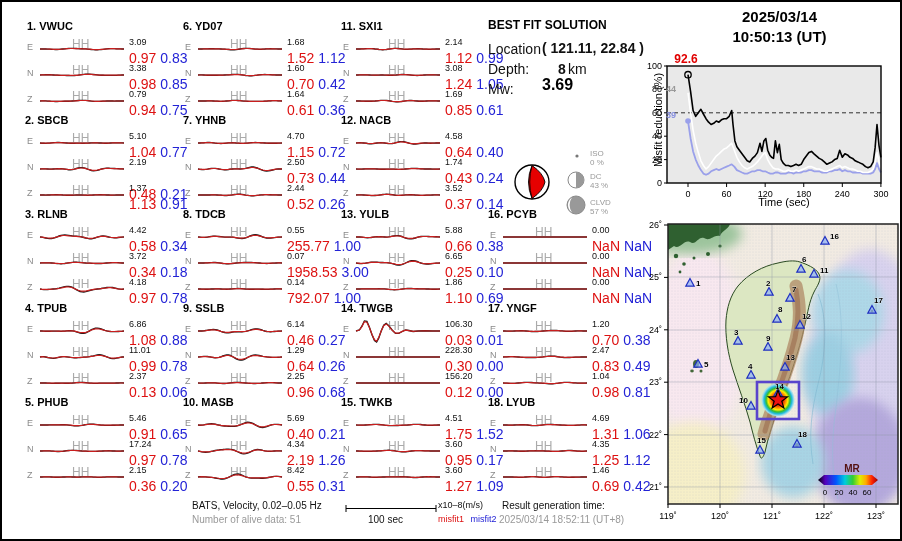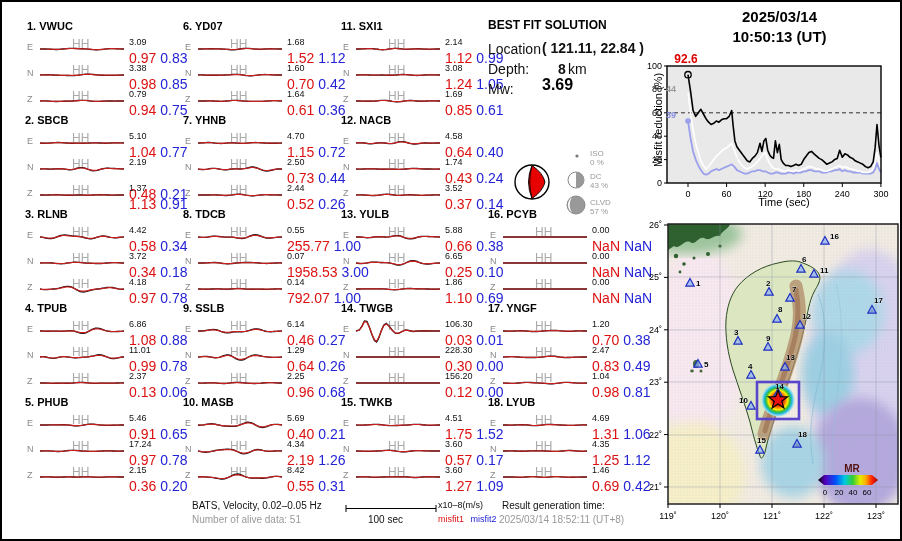--- a/index.html
+++ b/index.html
@@ -397,21 +397,21 @@
       </svg>
       <div class="amp" style="left: 443px; top: 411px;">4.51</div>
       <div class="mis" style="left: 443px; top: 424px;"><span class="m1">1.75</span><span class="m2">1.52</span></div>
       <div class="comp" style="left: 341px; top: 442px;">N</div>
       <div class="hh" style="left: 355px; top: 437px;">HH</div>
       <svg width="88" height="26" class="abs" style="left: 353px; top: 436px;">
         <polyline points="1.0,13.0 2.9,13.0 4.8,13.1 6.7,13.2 8.6,13.3 10.5,13.3 12.5,13.3 14.4,13.3 16.3,13.3 18.2,13.2 20.1,13.1 22.0,13.0 23.9,12.9 25.8,12.8 27.7,12.6 29.6,12.4 31.5,12.3 33.5,12.2 35.4,12.3 37.3,12.5 39.2,12.7 41.1,13.1 43.0,13.4 44.9,13.7 46.8,13.9 48.7,13.9 50.6,13.8 52.5,13.6 54.5,13.3 56.4,13.0 58.3,12.8 60.2,12.6 62.1,12.6 64.0,12.6 65.9,12.6 67.8,12.7 69.7,12.8 71.6,12.9 73.5,12.9 75.5,13.0 77.4,13.0 79.3,13.0 81.2,13.0 83.1,13.0 85.0,13.0" fill="none" stroke="#151515" stroke-width="1.35"></polyline>
         <polyline points="1.0,13.0 2.9,13.0 4.8,13.1 6.7,13.1 8.6,13.2 10.5,13.2 12.5,13.2 14.4,13.2 16.3,13.2 18.2,13.1 20.1,13.1 22.0,13.0 23.9,12.9 25.8,12.8 27.7,12.7 29.6,12.6 31.5,12.5 33.5,12.4 35.4,12.5 37.3,12.6 39.2,12.8 41.1,13.0 43.0,13.3 44.9,13.5 46.8,13.7 48.7,13.7 50.6,13.6 52.5,13.4 54.5,13.2 56.4,13.0 58.3,12.8 60.2,12.7 62.1,12.7 64.0,12.7 65.9,12.7 67.8,12.8 69.7,12.9 71.6,12.9 73.5,12.9 75.5,13.0 77.4,13.0 79.3,13.0 81.2,13.0 83.1,13.0 85.0,13.0" fill="none" stroke="#c81e1e" stroke-width="1.2"></polyline>
       </svg>
       <div class="amp" style="left: 443px; top: 437px;">3.60</div>
-      <div class="mis" style="left: 443px; top: 450px;"><span class="m1">0.57</span><span class="m2">0.17</span></div>
+      <div class="mis" style="left: 443px; top: 450px;"><span class="m1">0.95</span><span class="m2">0.17</span></div>
       <div class="comp" style="left: 341px; top: 468px;">Z</div>
       <div class="hh" style="left: 355px; top: 463px;">HH</div>
       <svg width="88" height="26" class="abs" style="left: 353px; top: 462px;">
         <polyline points="1.0,13.0 2.9,13.0 4.8,12.9 6.7,12.8 8.6,12.8 10.5,12.8 12.5,12.9 14.4,13.0 16.3,13.2 18.2,13.3 20.1,13.3 22.0,13.3 23.9,13.2 25.8,13.1 27.7,13.0 29.6,13.0 31.5,12.9 33.5,12.9 35.4,12.9 37.3,12.9 39.2,12.9 41.1,12.8 43.0,12.8 44.9,12.7 46.8,12.7 48.7,12.7 50.6,12.8 52.5,13.0 54.5,13.2 56.4,13.4 58.3,13.5 60.2,13.6 62.1,13.5 64.0,13.4 65.9,13.2 67.8,13.0 69.7,12.8 71.6,12.7 73.5,12.7 75.5,12.7 77.4,12.8 79.3,12.9 81.2,13.0 83.1,13.0 85.0,13.0" fill="none" stroke="#151515" stroke-width="1.35"></polyline>
         <polyline points="1.0,13.0 2.9,13.0 4.8,12.9 6.7,12.9 8.6,12.9 10.5,12.9 12.5,12.9 14.4,13.0 16.3,13.1 18.2,13.2 20.1,13.2 22.0,13.2 23.9,13.2 25.8,13.1 27.7,13.0 29.6,13.0 31.5,12.9 33.5,12.9 35.4,12.9 37.3,12.9 39.2,12.9 41.1,12.9 43.0,12.8 44.9,12.8 46.8,12.8 48.7,12.8 50.6,12.9 52.5,13.0 54.5,13.1 56.4,13.3 58.3,13.4 60.2,13.4 62.1,13.4 64.0,13.3 65.9,13.1 67.8,13.0 69.7,12.9 71.6,12.8 73.5,12.7 75.5,12.8 77.4,12.8 79.3,12.9 81.2,13.0 83.1,13.0 85.0,13.0" fill="none" stroke="#c81e1e" stroke-width="1.2"></polyline>
       </svg>
       <div class="amp" style="left: 443px; top: 463px;">3.60</div>
       <div class="mis" style="left: 443px; top: 476px;"><span class="m1">1.27</span><span class="m2">1.09</span></div>
       <div class="st-head" style="left: 486px; top: 206px;">16. PCYB</div>
       <div class="comp" style="left: 488px; top: 228px;">E</div>

